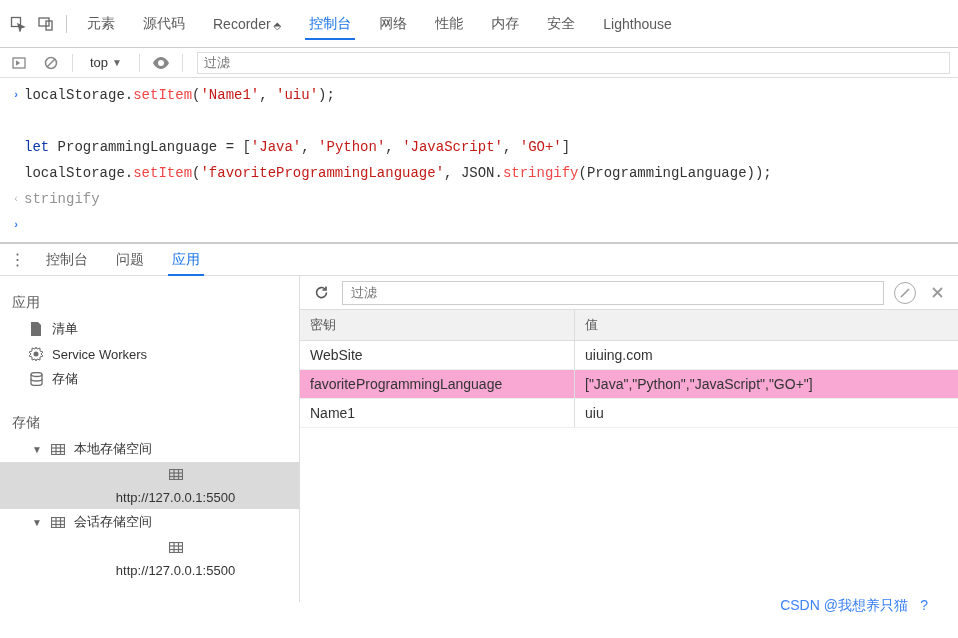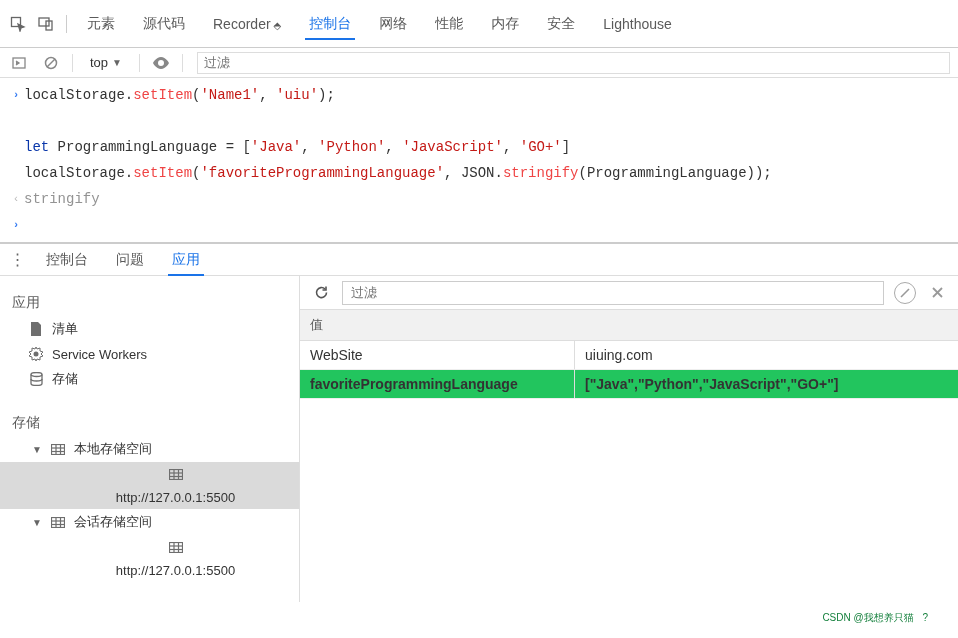--- a/index.html
+++ b/index.html
@@ -64,24 +64,24 @@
 .storage-table { flex: 1; overflow: auto; }
 .st-header { display: flex; background: #f1f1f1; border-bottom: 1px solid #ddd; }
 .st-header .col { padding: 6px 10px; color: #5a5a5a; font-size: 13px; }
 .col-key { width: 275px; border-right: 1px solid #ddd; }
 .col-val { flex: 1; }
 .st-row { display: flex; border-bottom: 1px solid #eee; }
 .st-row:nth-child(odd) { background: #f5f5f5; }
 .st-row:nth-child(even) { background: #fff; }
 .st-row .cell { padding: 6px 10px; font-size: 14px; color: #333; }
 .st-body .st-row:nth-child(1){ background:#fff;}
-.st-body .st-row:nth-child(2){ background:#22c55e;font-weight:bold;}
+.st-body .st-row:nth-child(2){ background:#f9a8d4;}
 .st-body .st-row:nth-child(3){ background:#fff;}
 
-.watermark { position: absolute; right: 30px; bottom: 13px; color: #15803d; font-size: 10px; pointer-events: none; }
+.watermark { position: absolute; right: 30px; bottom: 23px; color: #3b82f6; font-size: 14px; pointer-events: none; }
 </style>
 </head>
 <body>
 
 <div class="top-tabs">
   <div class="icon-btn">
     <svg width="16" height="16" viewBox="0 0 16 16" fill="none" stroke="#666" stroke-width="1.3">
         <rect x="1.5" y="1.5" width="9" height="9"></rect>
         <path d="M8 8 L14 11 L11 12 L10 15 Z" fill="#666"></path>
       </svg>
@@ -271,30 +271,35 @@
         </div>
         <div class="close-btn">
           <svg width="13" height="13" viewBox="0 0 13 13" stroke="#999" stroke-width="1.8">
               <line x1="2" y1="2" x2="11" y2="11"></line>
               <line x1="11" y1="2" x2="2" y2="11"></line>
             </svg>
         </div>
       </div>
       <div class="storage-table">
         <div class="st-header">
+          <div class="col col-key">密钥</div>
           <div class="col col-val">值</div>
         </div>
         <div class="st-body">
           <div class="st-row">
             <div class="cell col-key">WebSite</div>
             <div class="cell col-val">uiuing.com</div>
           </div>
           <div class="st-row">
             <div class="cell col-key">favoriteProgrammingLanguage</div>
             <div class="cell col-val">["Java","Python","JavaScript","GO+"]</div>
           </div>
+          <div class="st-row">
+            <div class="cell col-key">Name1</div>
+            <div class="cell col-val">uiu</div>
+          </div>
         </div>
       </div>
     </div>
   </div>
 </div>
 
 <div class="watermark">CSDN @我想养只猫    ?</div>
 
 </body></html>

